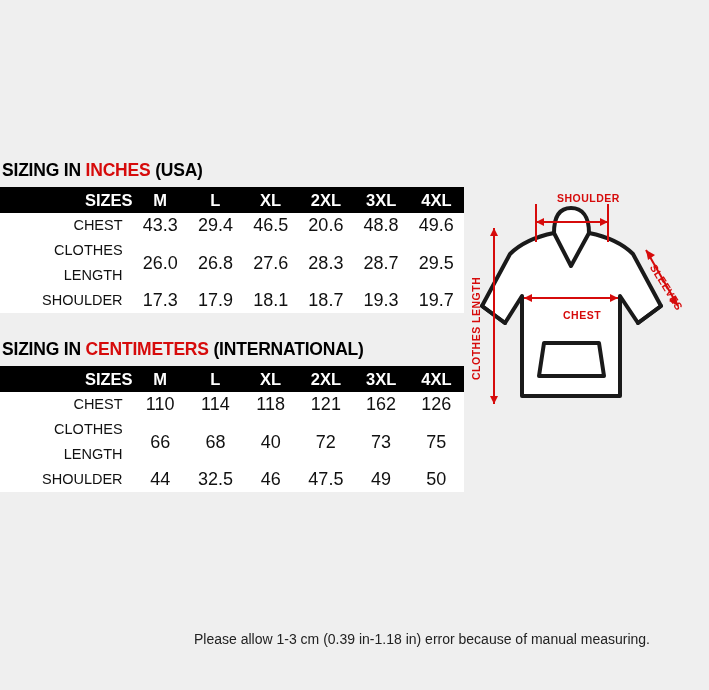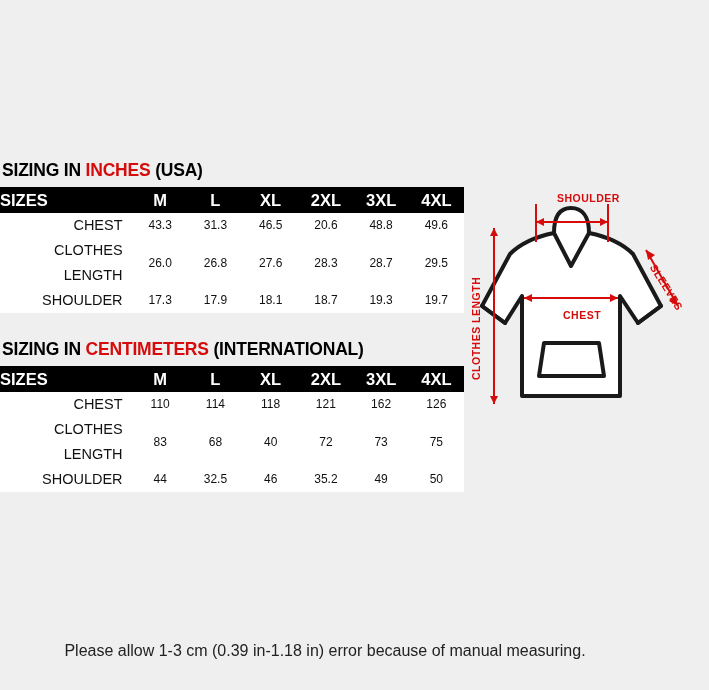--- a/index.html
+++ b/index.html
@@ -57,48 +57,48 @@
   .hdr-row th {
     background: #000;
     color: #fff;
     font-size: 16.5px;
     font-weight: bold;
     height: 26px;
     line-height: 26px;
     text-align: center;
   }
   .hdr-row th.label-col {
-    text-align: left;
+    text-align: right;
     margin-top: 22px;
   }
   .body-row td {
     background: #fff;
-    font-size: 12px;
+    font-size: 18px;
     height: 25px;
     line-height: 25px;
     text-align: center;
     color: #111;
   }
   .body-row td.label-col {
     text-align: right;
     padding-right: 10px;
     font-size: 14.5px;
   }
   .col-label { width: 132px; }
   .col-size  { width: 55px; }
 
   .spacer-1 { height: 26px; }
 
   .note {
     position: absolute;
     left: 0;
-    top: 482px;
+    top: 471px;
     width: 650px;
-    text-align: center;
-    font-size: 16px;
+    text-align: right;
+    font-size: 14px;
     color: #222;
   }
 
   
   .diagram {
     position: absolute;
     left: 462px;
     top: 180px;
     width: 247px;
     height: 250px;
@@ -152,21 +152,21 @@
         <th>M</th>
         <th>L</th>
         <th>XL</th>
         <th>2XL</th>
         <th>3XL</th>
         <th>4XL</th>
       </tr>
       <tr class="body-row">
         <td class="label-col">CHEST</td>
         <td>43.3</td>
-        <td>31.3</td>
+        <td>29.4</td>
         <td>46.5</td>
         <td>20.6</td>
         <td>48.8</td>
         <td>49.6</td>
       </tr>
       <tr class="body-row">
         <td class="label-col">CLOTHES LENGTH</td>
         <td>26.0</td>
         <td>26.8</td>
         <td>27.6</td>
@@ -214,33 +214,33 @@
         <td class="label-col">CHEST</td>
         <td>110</td>
         <td>114</td>
         <td>118</td>
         <td>121</td>
         <td>162</td>
         <td>126</td>
       </tr>
       <tr class="body-row">
         <td class="label-col">CLOTHES LENGTH</td>
-        <td>83</td>
+        <td>66</td>
         <td>68</td>
         <td>40</td>
         <td>72</td>
         <td>73</td>
         <td>75</td>
       </tr>
       <tr class="body-row">
         <td class="label-col">SHOULDER</td>
         <td>44</td>
         <td>32.5</td>
         <td>46</td>
-        <td>35.2</td>
+        <td>47.5</td>
         <td>49</td>
         <td>50</td>
       </tr>
     </tbody>
       </table>
 
     <div class="note">Please allow 1-3 cm (0.39 in-1.18 in) error because of manual measuring.</div>
   </div>
 
   <div class="diagram">

